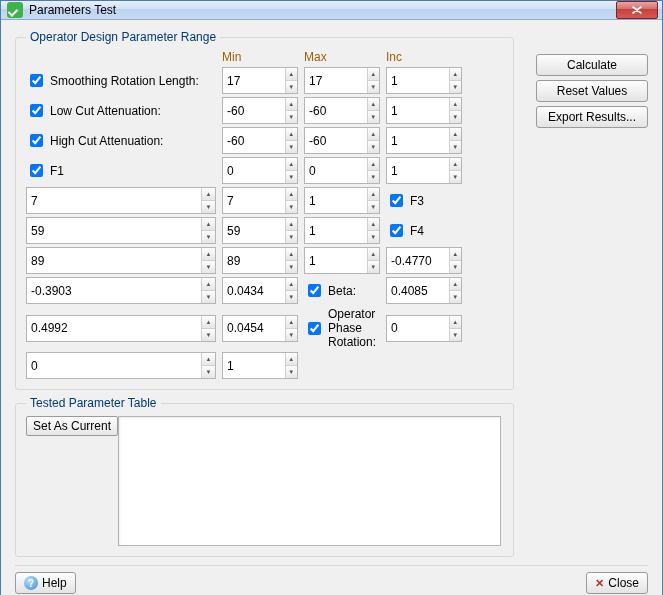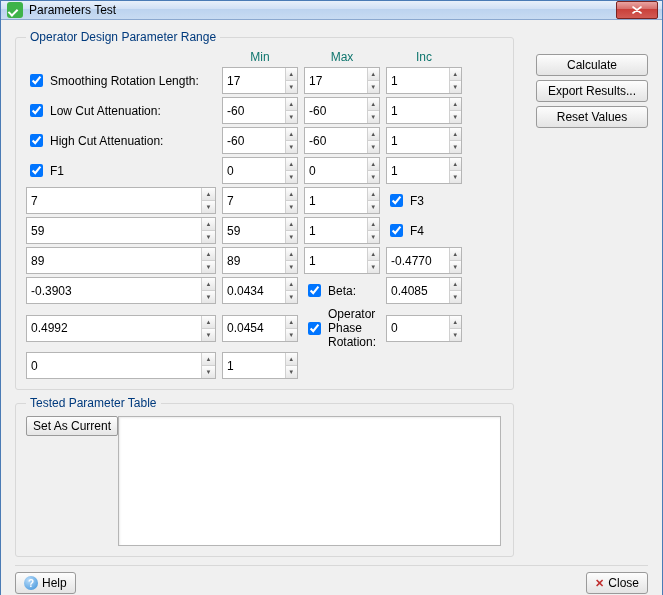--- a/index.html
+++ b/index.html
@@ -99,22 +99,22 @@
     font-size: 12px;
   }
   .param-grid {
     display: grid;
     grid-template-columns: 190px 76px 76px 76px;
     column-gap: 6px;
     row-gap: 3px;
     align-items: center;
   }
   .hdr {
-    text-align: center;
-    color: #0f766e;
+    text-align: left;
+    color: #a16207;
     font-size: 12px;
   }
   .chk-label {
     display: flex;
     align-items: center;
     gap: 4px;
     font-size: 12px;
     color: #000;
   }
   input[type="checkbox"] {
@@ -489,22 +489,22 @@
 
         <fieldset class="tested-group">
           <legend>Tested Parameter Table</legend>
           <button class="set-current">Set As Current</button>
           <div class="table-area"></div>
         </fieldset>
       </div>
 
       <div class="right-col">
         <button class="side-btn">Calculate</button>
+        <button class="side-btn">Reset Values</button>
         <button class="side-btn">Export Results...</button>
-        <button class="side-btn">Reset Values</button>
       </div>
     </div>
 
     <div class="footer">
       <button class="footer-btn">
         <span class="help-icon">?</span>
         <span>Help</span>
       </button>
       <button class="footer-btn">
         <span class="close-x">✕</span>

